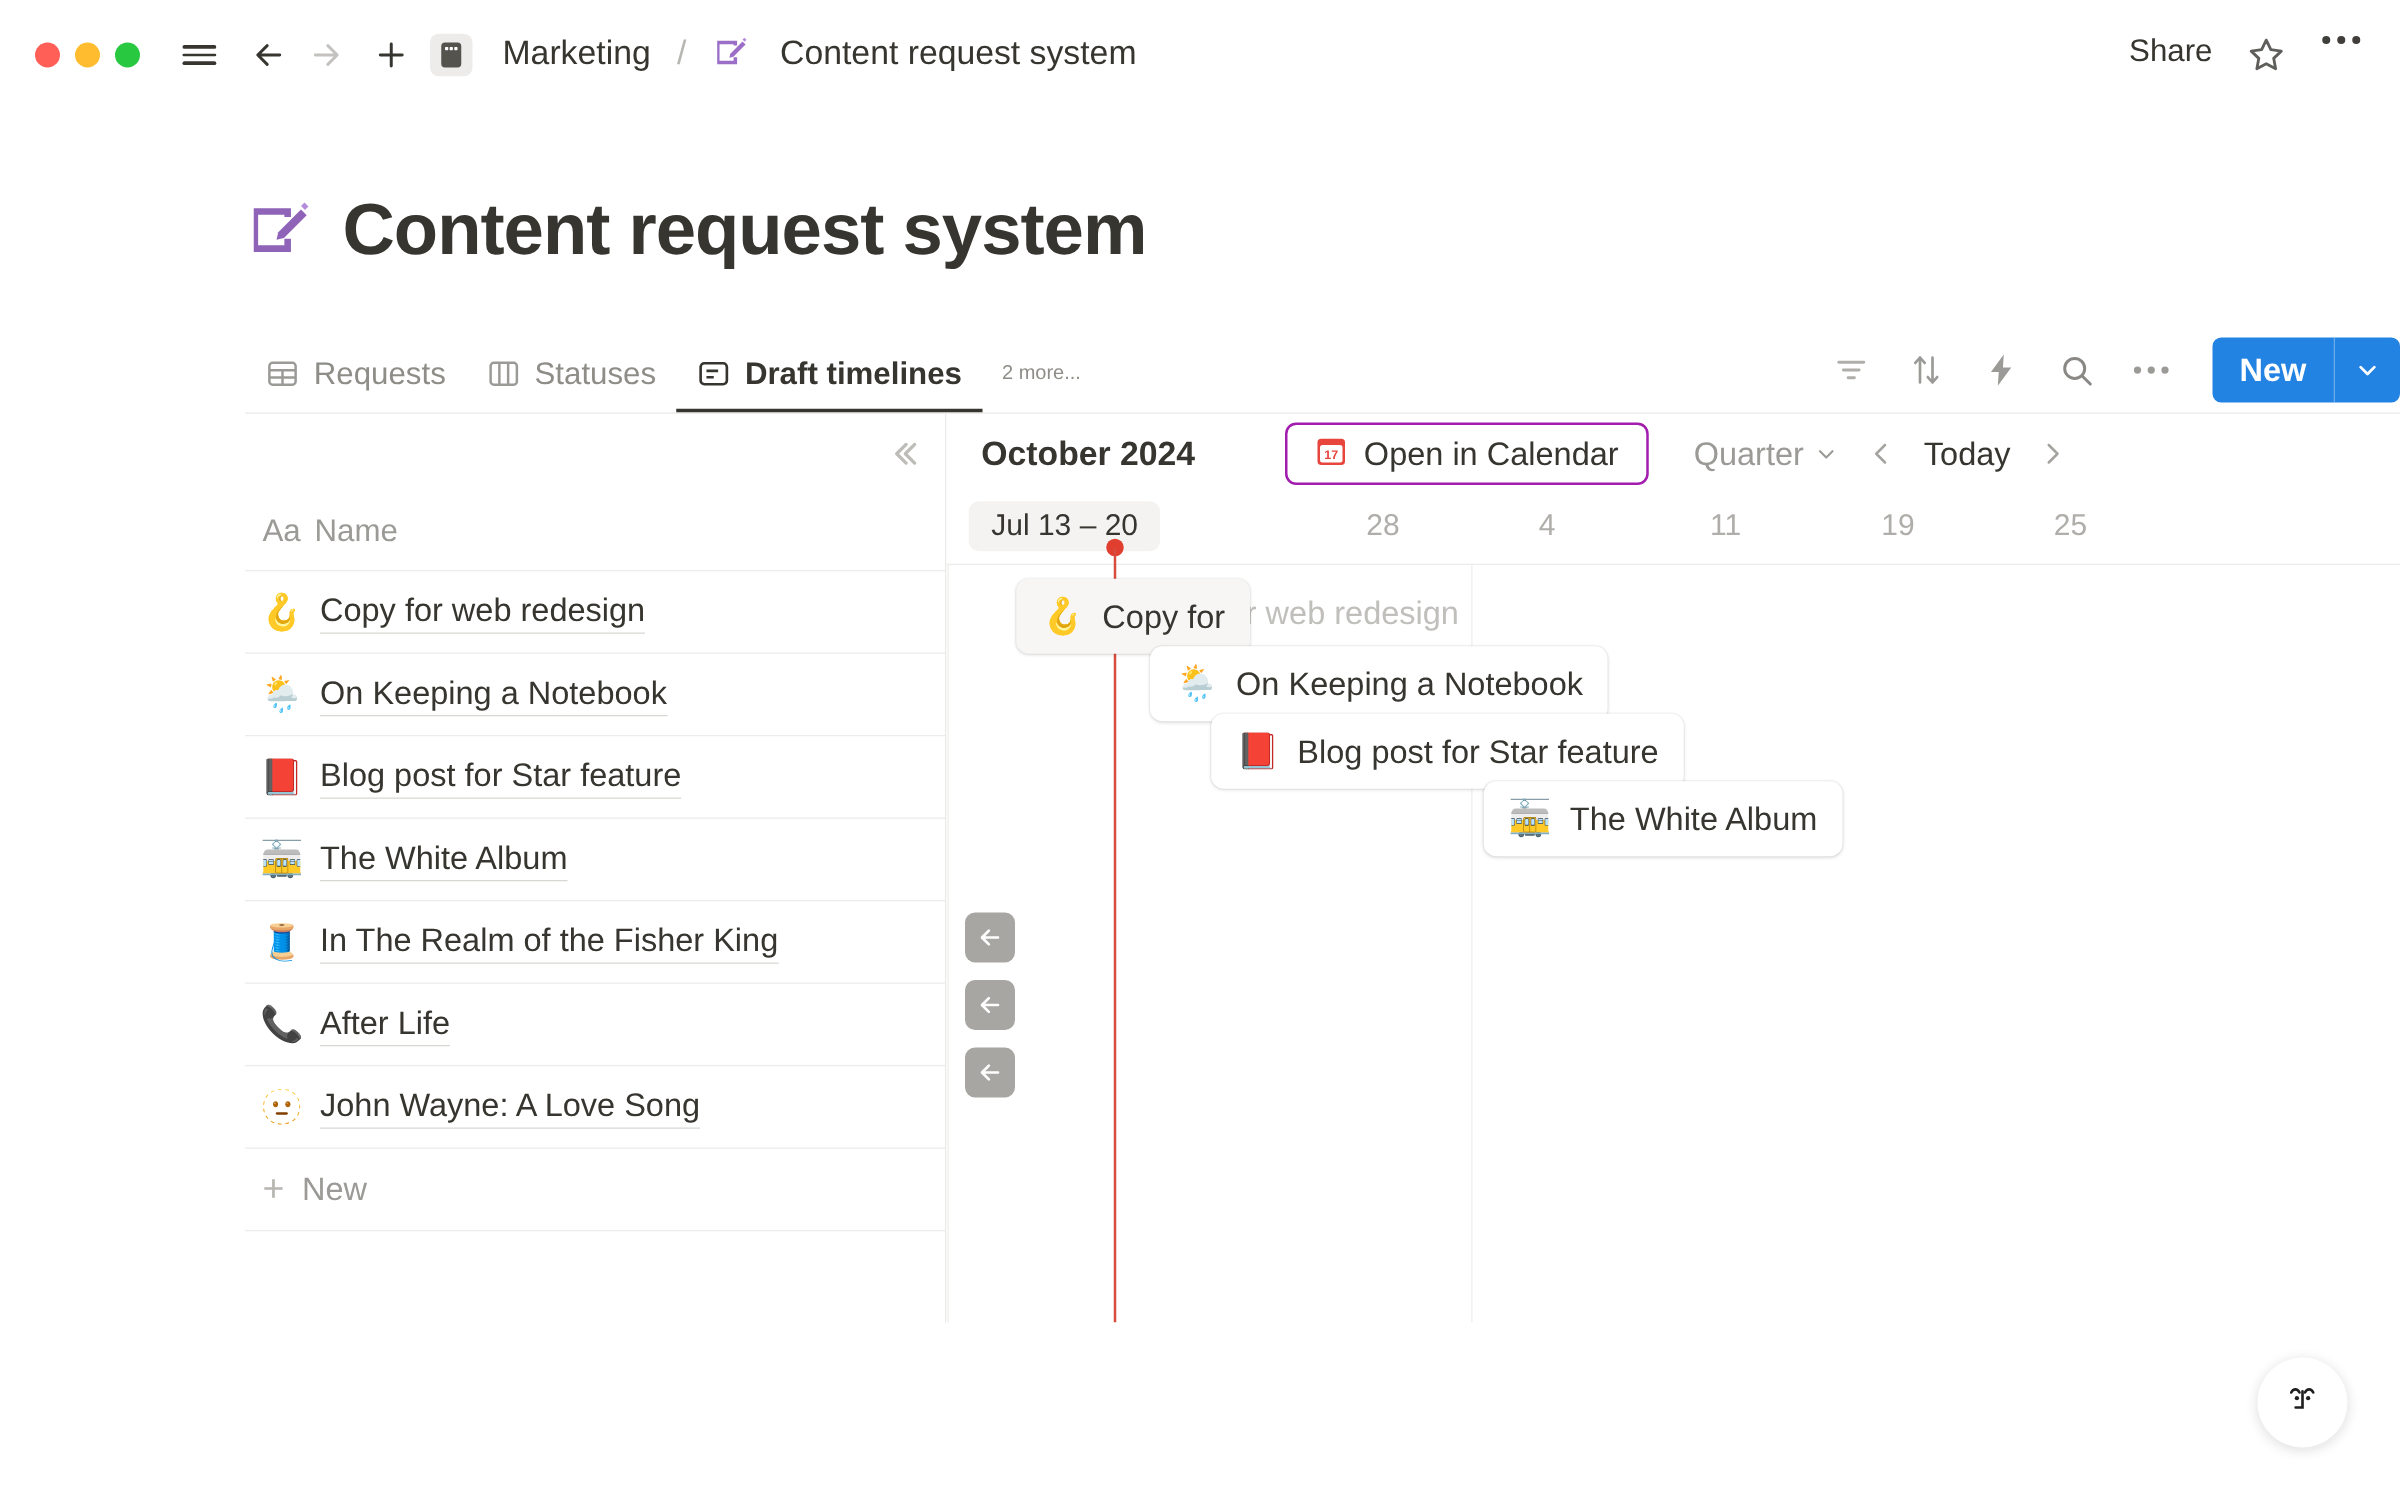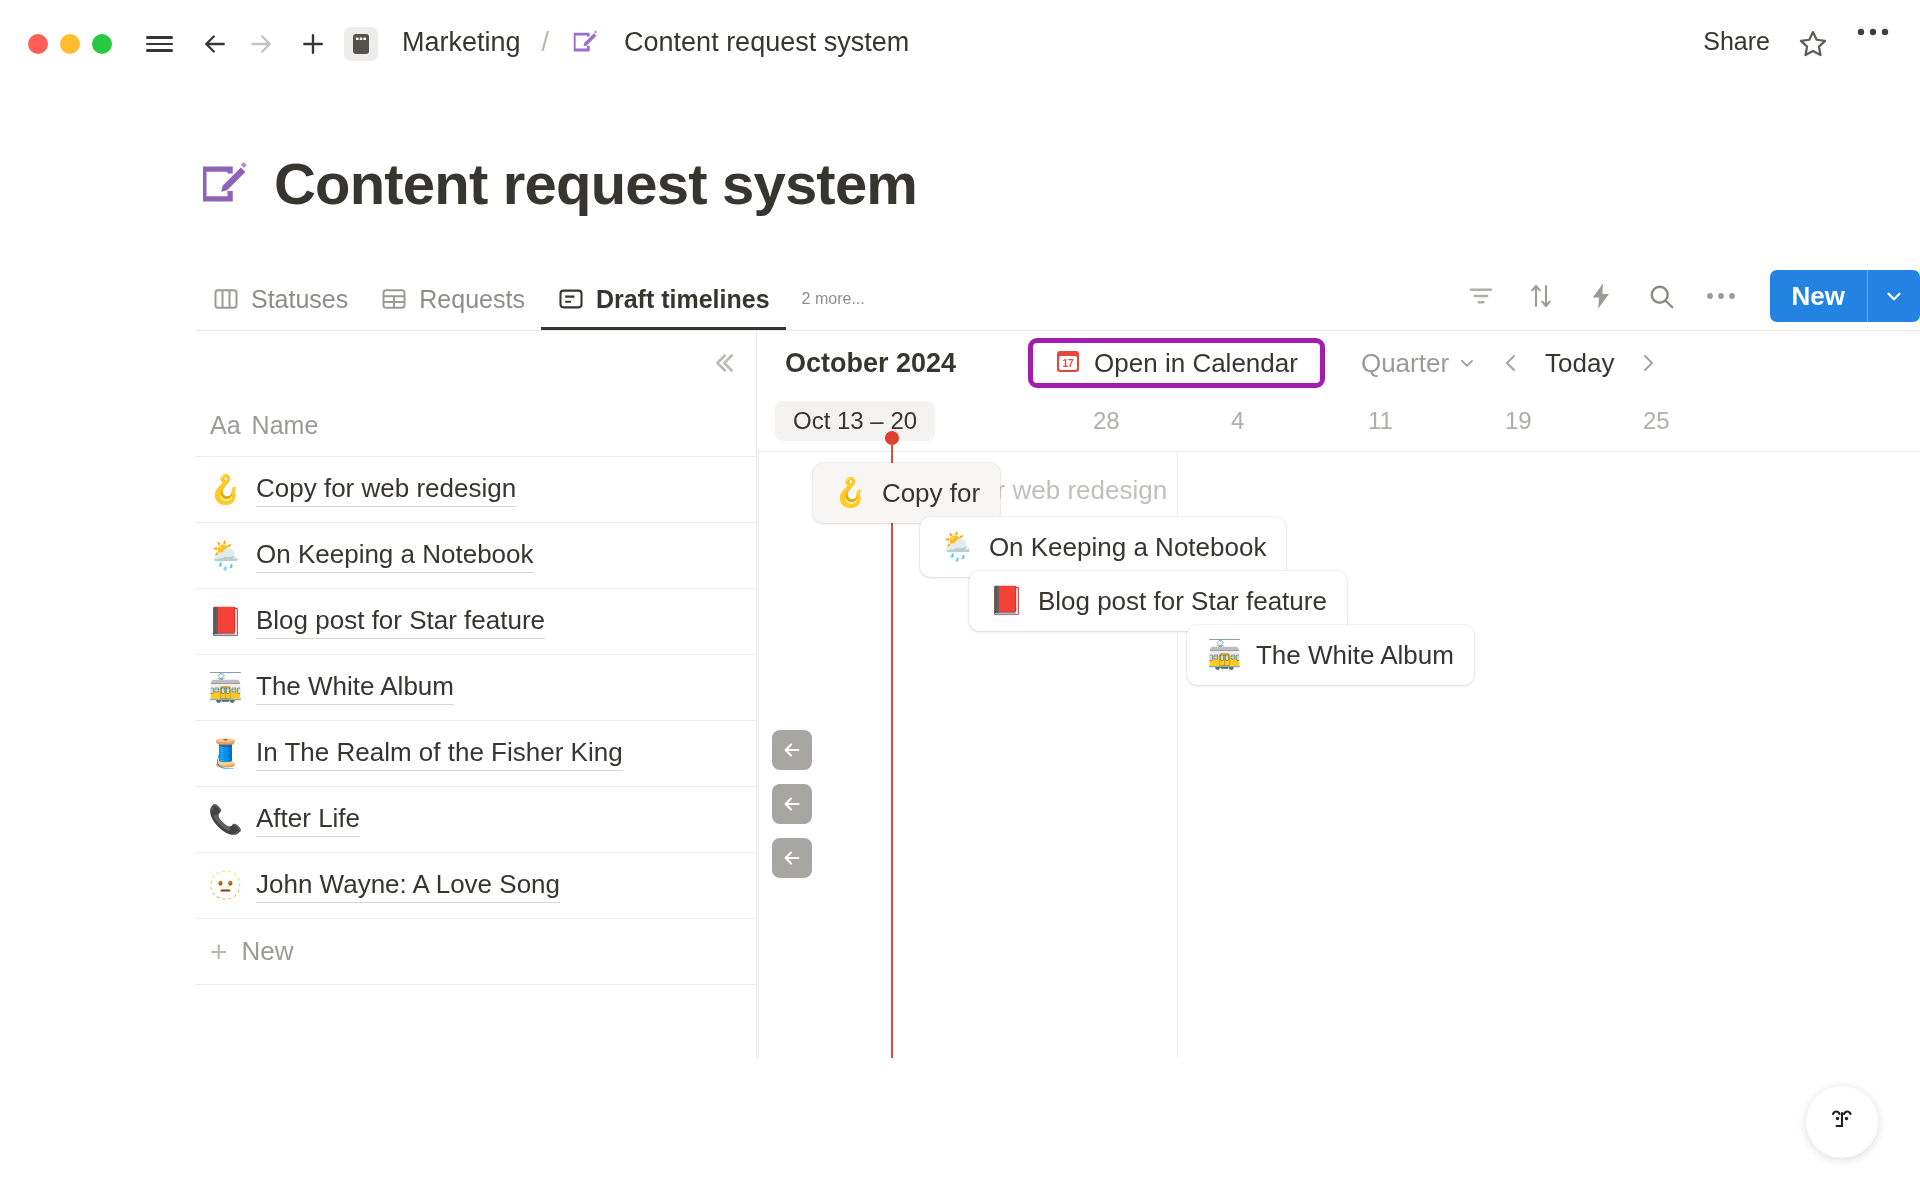--- a/index.html
+++ b/index.html
@@ -142,21 +142,21 @@
   .plus-small { font-size: 30px; color: #B8B6B1; line-height: 1; }
 
   
   .tl-head {
     height: 64px; display: flex; align-items: center; padding-left: 28px; gap: 0;
   }
   .tl-month { font-size: 27px; font-weight: 600; color: #37352F; }
   .cal-btn {
     display: flex; align-items: center; gap: 13px;
     height: 50px; padding: 0 22px; margin-left: 72px;
-    border: 5px solid #a21caf; border-radius: 9px; background: #fff;
+    border: 2px solid #a21caf; border-radius: 9px; background: #fff;
     font-size: 26px; color: #37352F;
   }
   .cal-emoji { font-size: 26px; line-height: 1; }
   .tl-nav { margin-left: 30px; display: flex; align-items: center; gap: 4px; }
   .quarter {
     display: flex; align-items: center; gap: 8px; font-size: 26px; color: #9B9A97;
     padding: 0 6px;
   }
   .nav-chev { display: flex; align-items: center; padding: 6px 12px; }
   .today-lbl { font-size: 26px; color: #37352F; font-weight: 500; padding: 0 6px;}
@@ -299,34 +299,34 @@
   <h1 class="page-title">Content request system</h1>
 </div>
 
 <div class="viewbar">
   <div class="tabs">
 
     <div class="tab">
       <span class="tab-icon">
         <svg width="28" height="28" viewBox="0 0 24 24" fill="none" stroke="#9B9A97" stroke-width="1.7">
             <rect x="3" y="4.5" width="18" height="15" rx="2.2"></rect>
-            <path d="M9 4.5v15M15 4.5v15"></path>
+            <path d="M3 9.6h18M3 14.6h18M12 9.6V19.5"></path>
           </svg>
       </span>
-      <span>Statuses</span>
+      <span>Requests</span>
     </div>
 
     <div class="tab">
       <span class="tab-icon">
         <svg width="28" height="28" viewBox="0 0 24 24" fill="none" stroke="#9B9A97" stroke-width="1.7">
             <rect x="3" y="4.5" width="18" height="15" rx="2.2"></rect>
-            <path d="M3 9.6h18M3 14.6h18M12 9.6V19.5"></path>
+            <path d="M9 4.5v15M15 4.5v15"></path>
           </svg>
       </span>
-      <span>Requests</span>
+      <span>Statuses</span>
     </div>
 
     <div class="tab active">
       <span class="tab-icon">
         <svg width="28" height="28" viewBox="0 0 24 24" fill="none" stroke="#37352F" stroke-width="1.8">
             <rect x="3" y="4.8" width="18" height="14.4" rx="2.6"></rect>
             <path d="M7 10h8M7 14.4h5"></path>
           </svg>
       </span>
       <span>Draft timelines</span>
@@ -462,21 +462,21 @@
         <span class="today-lbl">Today</span>
         <span class="nav-chev">
           <svg width="24" height="24" viewBox="0 0 24 24" fill="none" stroke="#A5A39F" stroke-width="2" stroke-linecap="round" stroke-linejoin="round">
               <path d="M9 5l7 7-7 7"></path>
             </svg>
         </span>
       </div>
     </div>
 
     <div class="tl-scale">
-      <span class="scale-pill">Oct 13 – 20</span>
+      <span class="scale-pill">Jul 13 – 20</span>
       <span class="scale-tick" style="left:336px">28</span>
       <span class="scale-tick" style="left:474px">4</span>
       <span class="scale-tick" style="left:611px">11</span>
       <span class="scale-tick" style="left:748px">19</span>
       <span class="scale-tick" style="left:886px">25</span>
     </div>
 
     <div class="tl-grid">
       <div class="tl-top-rule"></div>
       <div class="tl-col-line" style="left:1px"></div>

